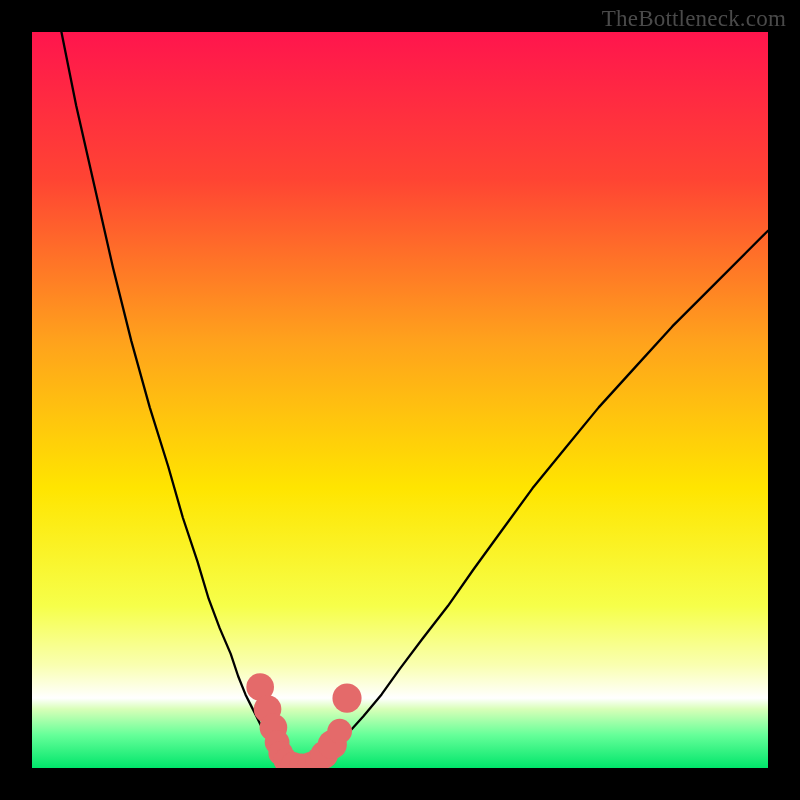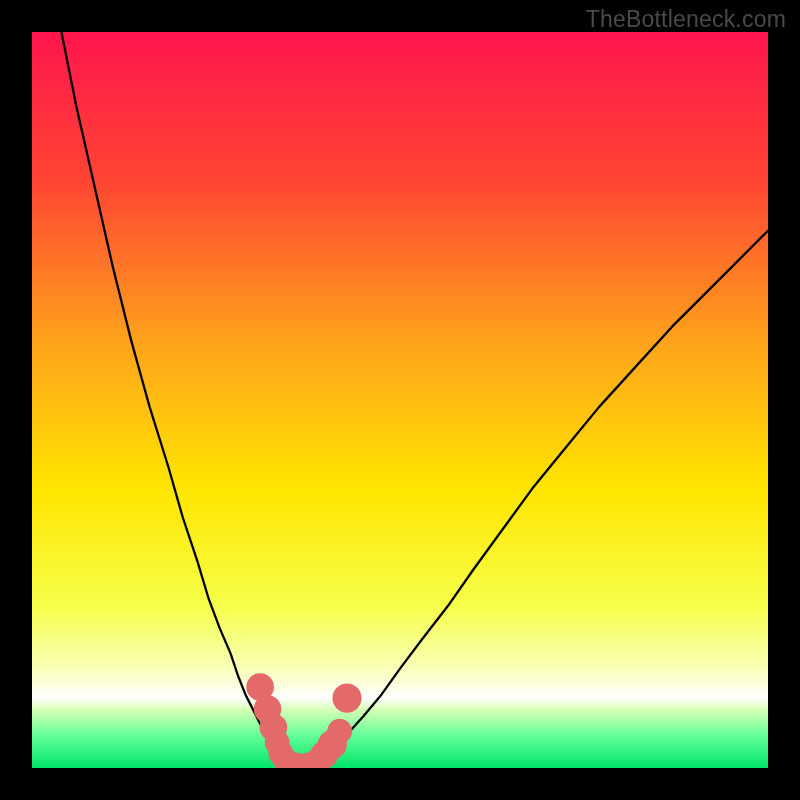--- a/index.html
+++ b/index.html
@@ -9,20 +9,21 @@
     height: 800px;
     overflow: hidden;
     background: #000;
     font-family: Arial, Helvetica, sans-serif;
   }
   .stage {
     position: relative;
     width: 800px;
     height: 664px;
     background: #000;
+    font-family: Liberation Serif, serif;
   }
   .watermark {
     position: absolute;
     top: 6px;
     right: 14px;
     color: #4a4a4a;
     font-size: 23px;
     font-weight: 400;
     letter-spacing: 0.2px;
     z-index: 5;

